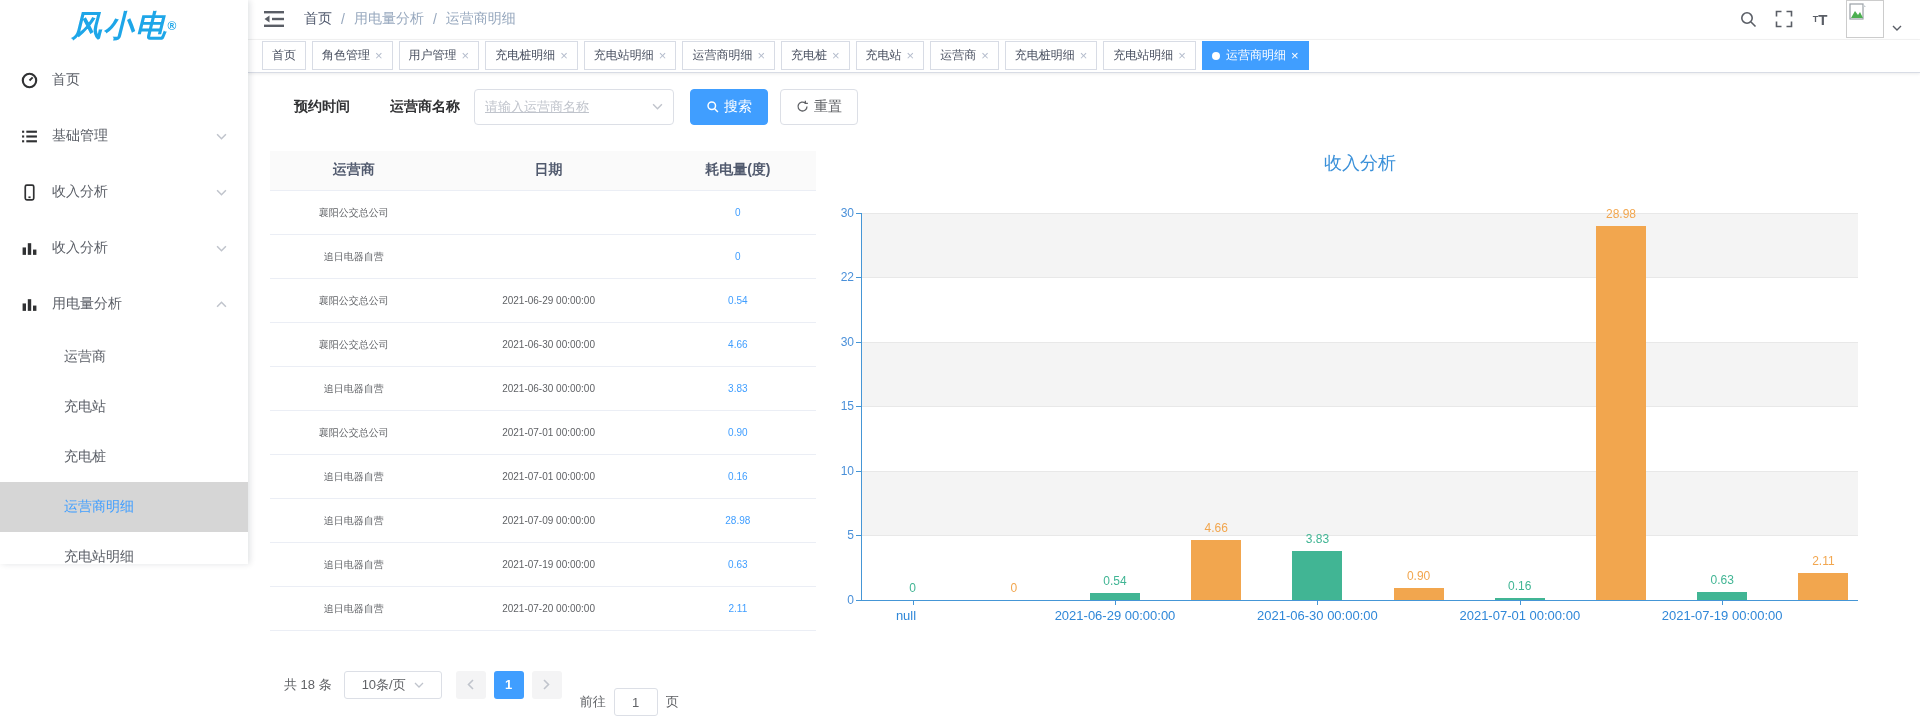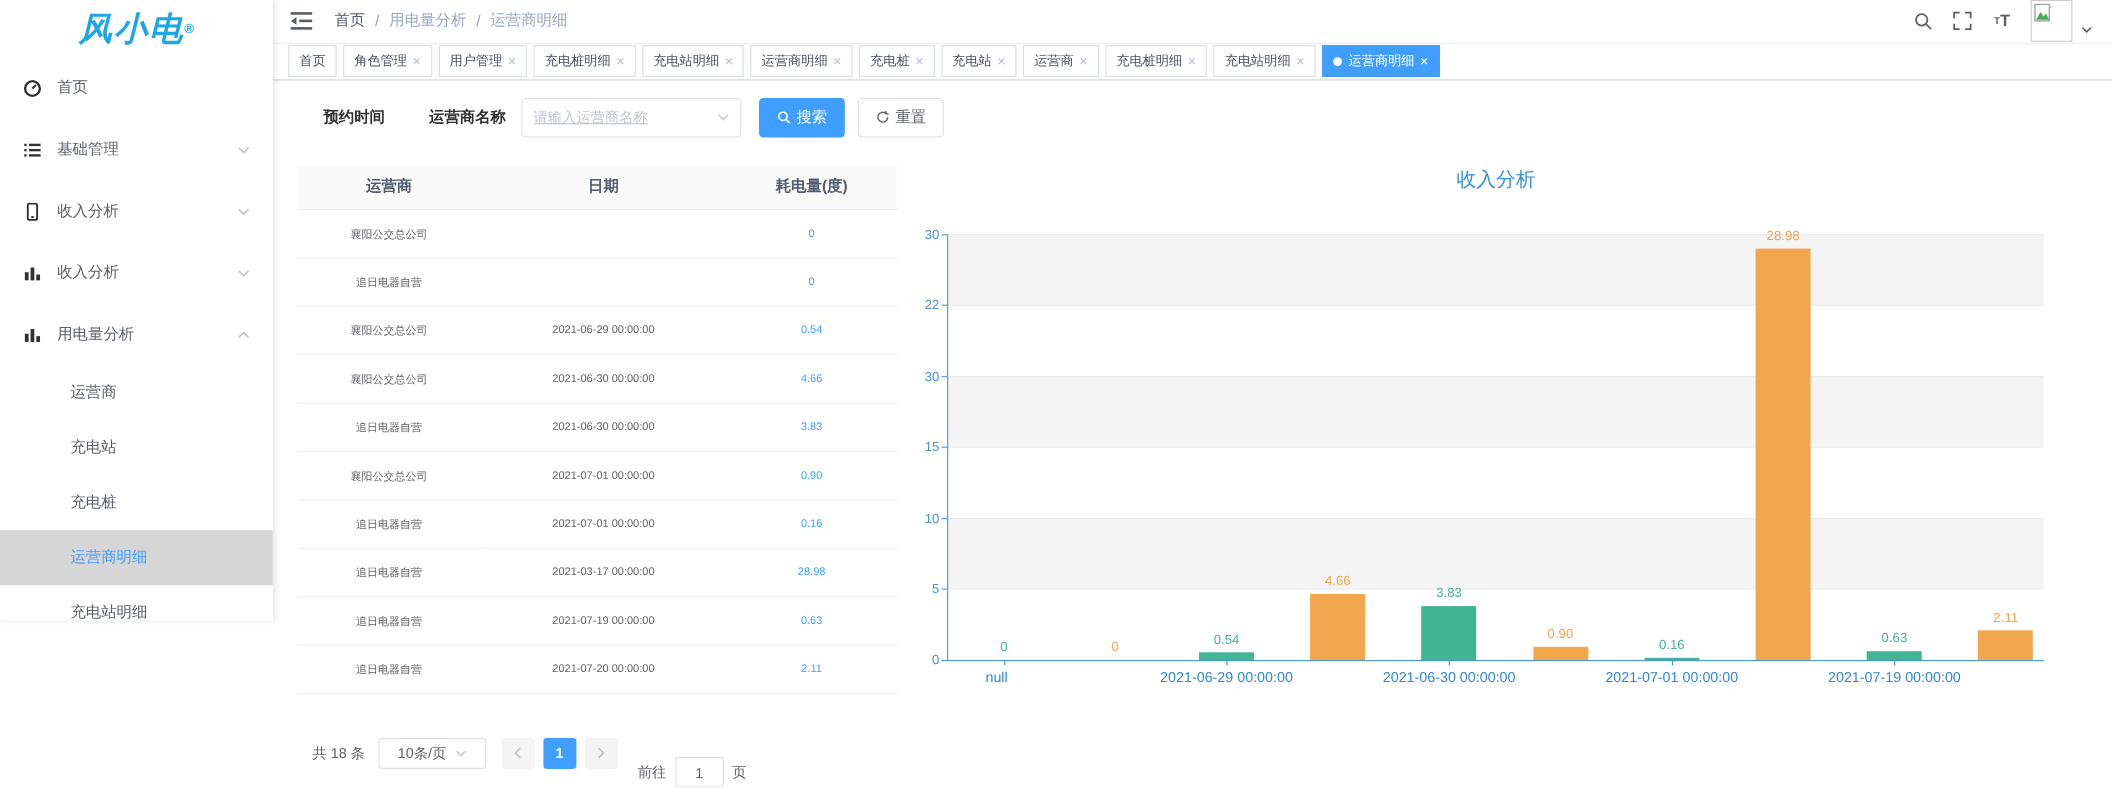--- a/index.html
+++ b/index.html
@@ -399,21 +399,21 @@
                   <td>2021-07-01 00:00:00</td>
                   <td class="val">0.90</td>
                 </tr>
                 <tr>
                   <td>追日电器自营</td>
                   <td>2021-07-01 00:00:00</td>
                   <td class="val">0.16</td>
                 </tr>
                 <tr>
                   <td>追日电器自营</td>
-                  <td>2021-03-17 00:00:00</td>
+                  <td>2021-07-09 00:00:00</td>
                   <td class="val">28.98</td>
                 </tr>
                 <tr>
                   <td>追日电器自营</td>
                   <td>2021-07-19 00:00:00</td>
                   <td class="val">0.63</td>
                 </tr>
                 <tr>
                   <td>追日电器自营</td>
                   <td>2021-07-20 00:00:00</td>

